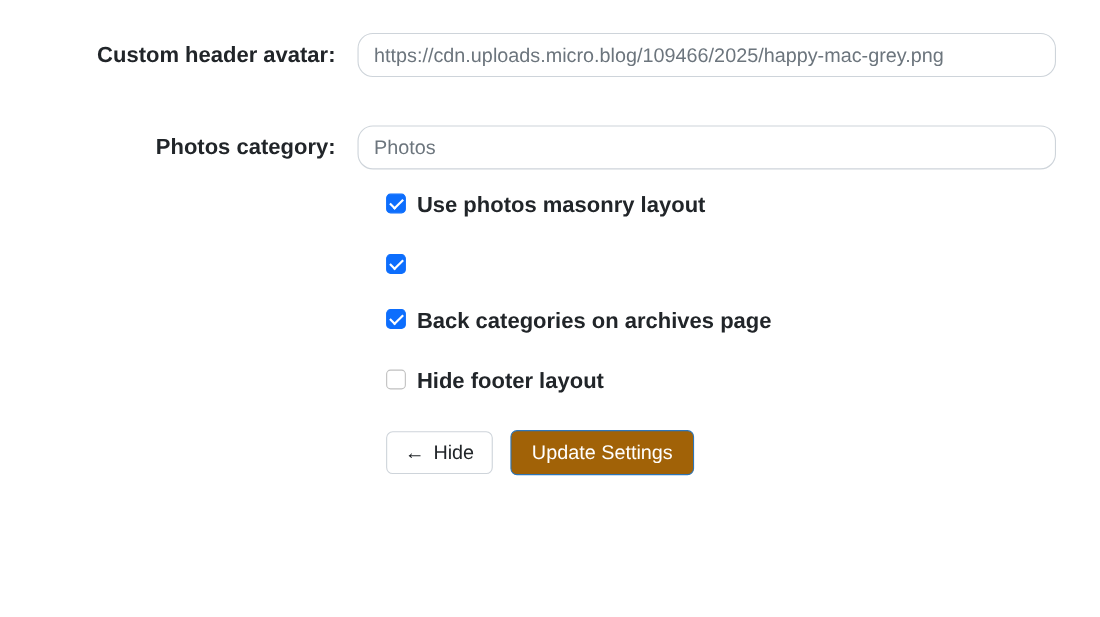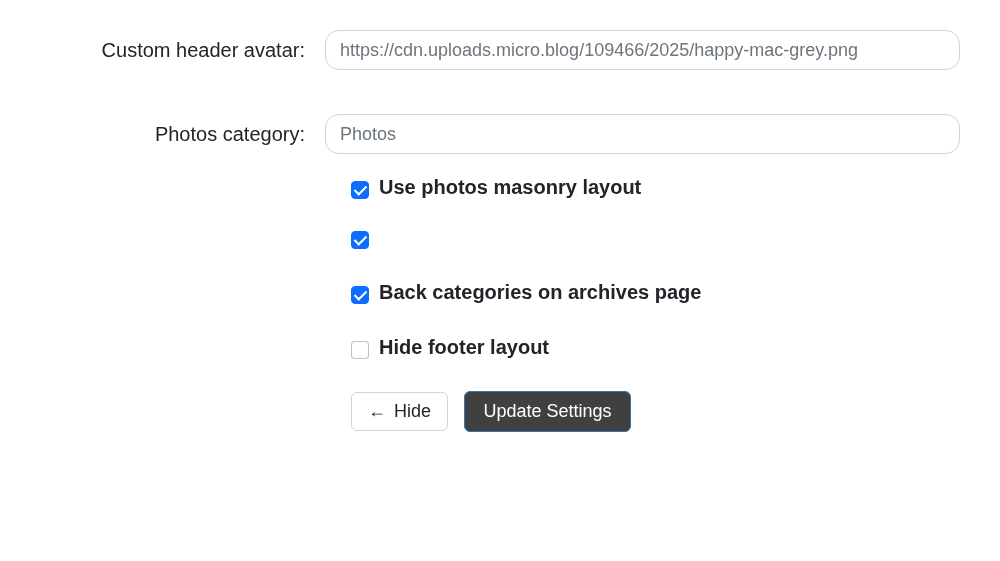--- a/index.html
+++ b/index.html
@@ -15,21 +15,21 @@
       padding: 30px 20px;
     }
     .form-row {
       display: flex;
       align-items: center;
       margin-bottom: 22px;
     }
     .label {
       width: 305px;
       text-align: right;
-      font-weight: 400;
+      font-weight: 700;
       font-size: 20px;
       color: #212529;
       padding-right: 20px;
       flex-shrink: 0;
     }
     .input-col {
       flex: 1;
       padding-right: 20px;
     }
     .text-input {
@@ -50,21 +50,21 @@
     }
     .checkbox-row:first-of-type {
         margin-top: 8px;
     }
     .spacer {
       width: 305px;
       flex-shrink: 0;
     }
     .check-wrap {
       display: flex;
-      align-items: flex-end;
+      align-items: flex-start;
       padding-left: 26px;
     }
     .checkbox {
       appearance: none;
       width: 18px;
       height: 18px;
       border: 1px solid rgba(0,0,0,0.25);
       border-radius: 4px;
       margin-right: 10px;
       cursor: pointer;
@@ -115,21 +115,21 @@
       margin-right: 8px;
       font-size: 18px;
       line-height: 1;
     }
     .btn-primary {
       display: inline-flex;
       align-items: center;
       padding: 9px 18px;
       font-size: 18px;
       color: #ffffff;
-      background: #404040;
+      background: #a16207;
       border: 1px solid #2e75b6;
       border-radius: 6px;
       cursor: pointer;
       font-family: inherit;
     }
     .buttons-col {
       padding-left: 26px;
     }
   </style>
 </head>

